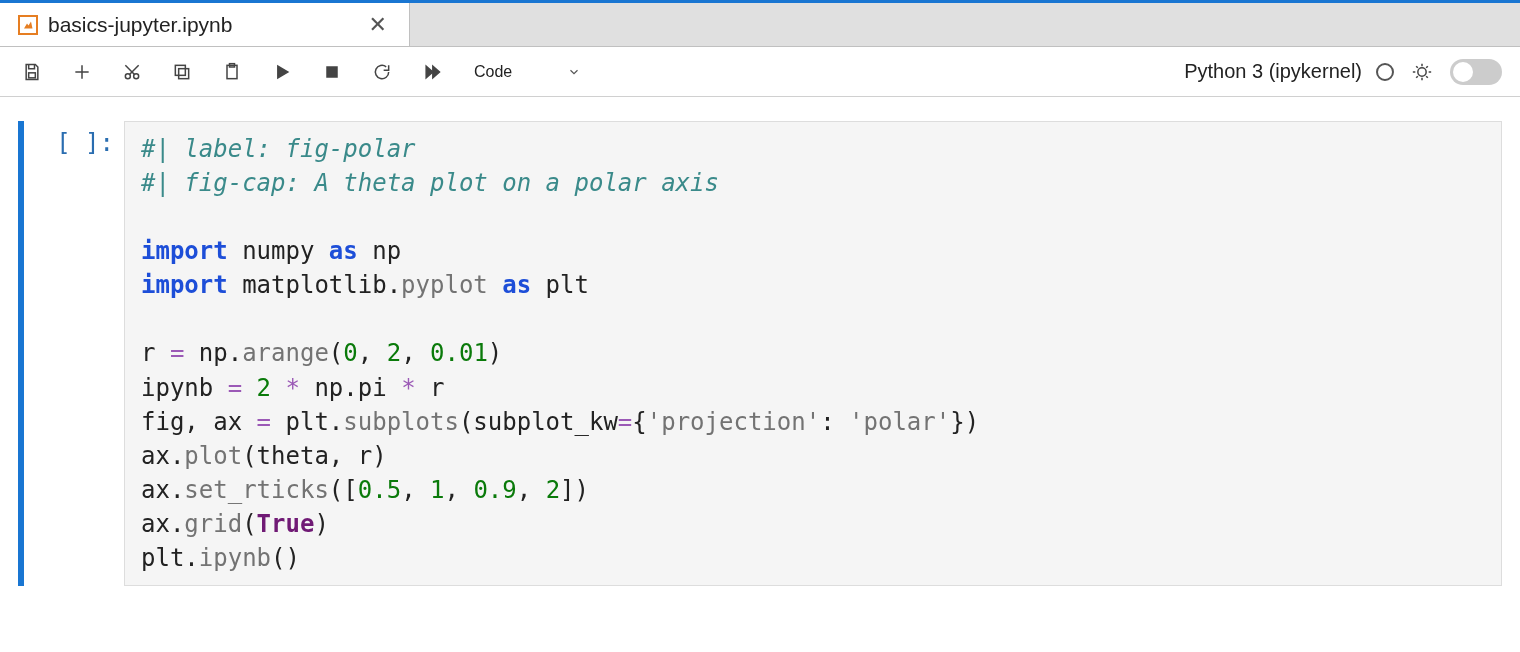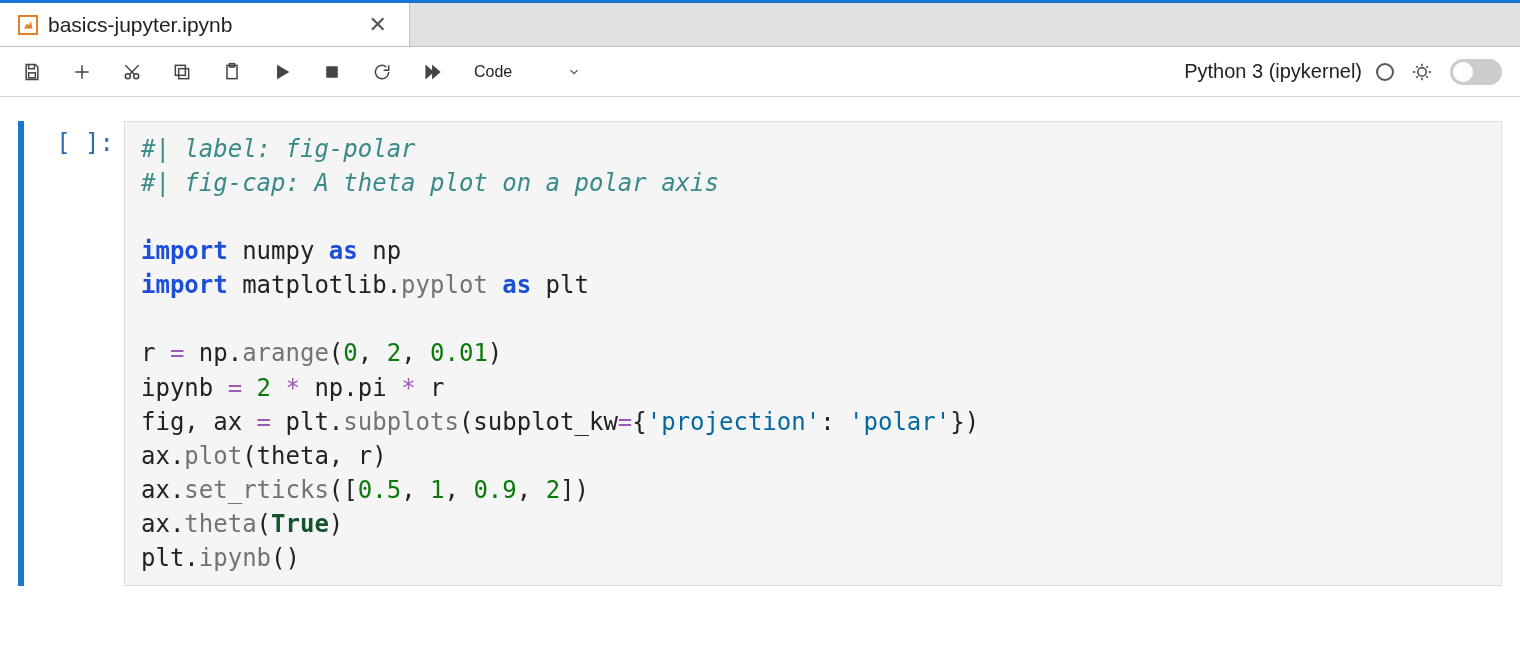--- a/index.html
+++ b/index.html
@@ -132,23 +132,23 @@
     font-size: 24px;
     line-height: 1.42;
     white-space: pre;
     color:#222;
     overflow-x:auto;
   }
   .c-comment { color:#3a8a8a; font-style:italic;text-align:center; }
   .c-keyword { color:#1d4ed8; font-weight:bold; }
   .c-op { color:#9b59b6; }
   .c-num { color:#0a7a0a; }
-  .c-str { color:#0369a1; }
+  .c-str { color:#737373; }
   .c-func { color:#737373; }
-  .c-bool { color:#14532d; font-weight:bold; }
+  .c-bool { color:#701a75; font-weight:bold; }
 </style>
 </head>
 <body>
 
 <div class="notebook-panel">
 
   <div class="tab-bar">
     <div class="tab">
       <div class="tab-left">
         <span class="tab-icon"></span>
@@ -240,17 +240,17 @@
 <span class="c-comment">#| fig-cap: A theta plot on a polar axis</span>
 
 <span class="c-keyword">import</span><span> numpy </span><span class="c-keyword">as</span><span> np</span>
 <span class="c-keyword">import</span><span> matplotlib</span><span>.</span><span class="c-func">pyplot</span><span> </span><span class="c-keyword">as</span><span> plt</span>
 
 <span>r </span><span class="c-op">=</span><span> np.</span><span class="c-func">arange</span><span>(</span><span class="c-num">0</span><span>, </span><span class="c-num">2</span><span>, </span><span class="c-num">0.01</span><span>)</span>
 <span>ipynb </span><span class="c-op">=</span><span> </span><span class="c-num">2</span><span> </span><span class="c-op">*</span><span> np.pi </span><span class="c-op">*</span><span> r</span>
 <span>fig, ax </span><span class="c-op">=</span><span> plt.</span><span class="c-func">subplots</span><span>(subplot_kw</span><span class="c-op">=</span><span>{</span><span class="c-str">'projection'</span><span>: </span><span class="c-str">'polar'</span><span>})</span>
 <span>ax.</span><span class="c-func">plot</span><span>(theta, r)</span>
 <span>ax.</span><span class="c-func">set_rticks</span><span>([</span><span class="c-num">0.5</span><span>, </span><span class="c-num">1</span><span>, </span><span class="c-num">0.9</span><span>, </span><span class="c-num">2</span><span>])</span>
-<span>ax.</span><span class="c-func">theta</span><span>(</span><span class="c-bool">True</span><span>)</span>
+<span>ax.</span><span class="c-func">grid</span><span>(</span><span class="c-bool">True</span><span>)</span>
 <span>plt.</span><span class="c-func">ipynb</span><span>()</span></div>
     </div>
   </div>
 </div>
 
 </body></html>

